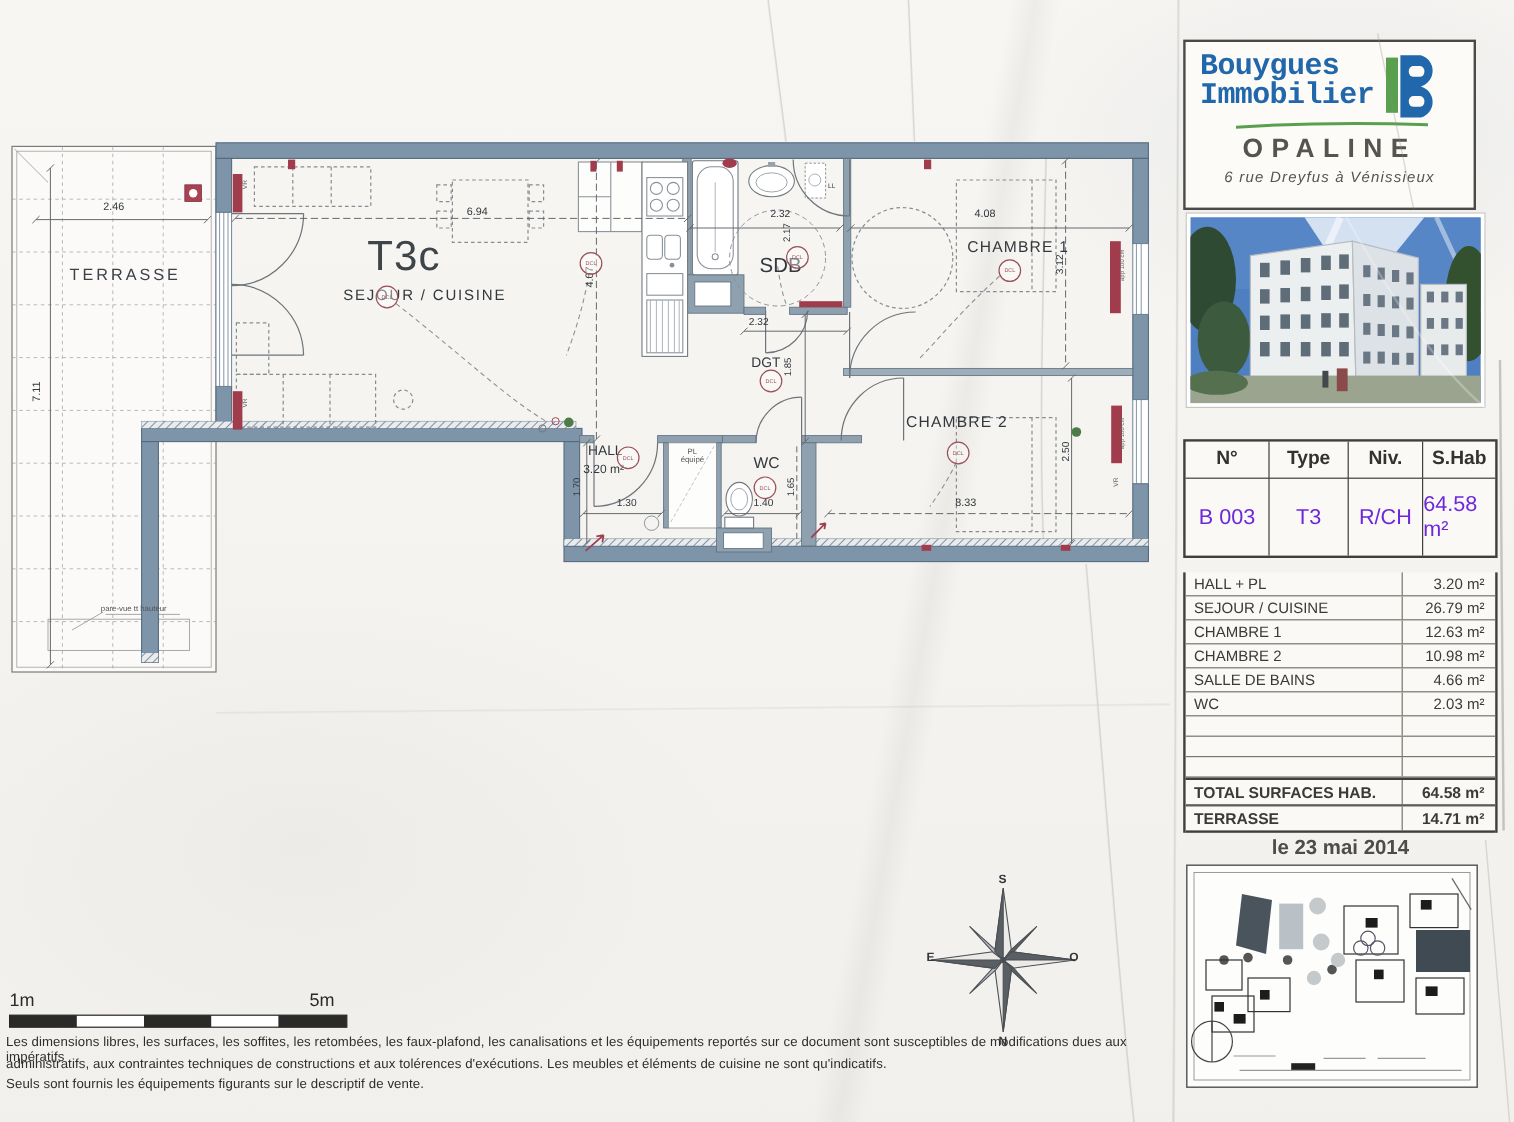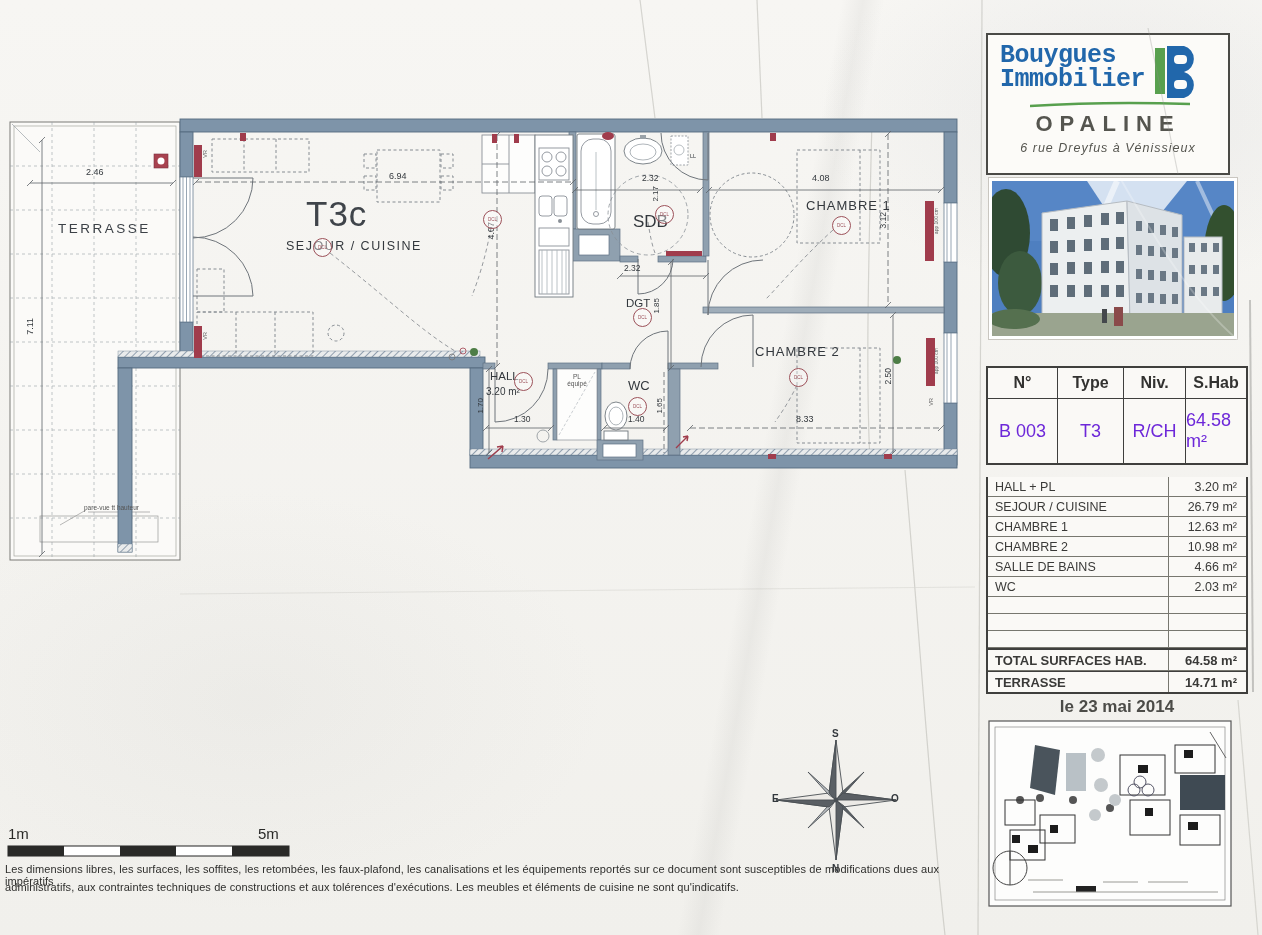--- a/index.html
+++ b/index.html
@@ -610,20 +610,21 @@
       <line x1="40" y1="160" x2="75" y2="160"></line>
           <line x1="115" y1="162" x2="150" y2="162"></line>
           <line x1="160" y1="162" x2="200" y2="162"></line>
       <line x1="45" y1="172" x2="230" y2="172"></line>
     </g>
   </svg>
 </div>
 
 <div class="footer-line" style="top:863px;">Les dimensions libres, les surfaces, les soffites, les retombées, les faux-plafond, les canalisations et les équipements reportés sur ce document sont susceptibles de modifications  dues aux impératifs</div>
 <div class="footer-line" style="top:881px;">administratifs, aux contraintes techniques de constructions et aux tolérences d'exécutions. Les meubles et éléments de cuisine ne sont qu'indicatifs.</div>
+<div class="footer-line" style="top:898px;">Seuls sont fournis les équipements figurants sur le descriptif de vente.</div>
 
 <svg class="overlay" width="1262" height="935" viewBox="0 0 1262 935">
   <path d="M1148,28 L1178,174" stroke="#8f8f8a" stroke-width="1.2" opacity=".3" fill="none"></path>
   <path d="M1120,178 C1150,230 1190,300 1238,340" stroke="#ffffff" stroke-width="2" opacity=".25" fill="none"></path>
   <path d="M1250,300 L1253,692" stroke="#6a6a66" stroke-width="2" opacity=".35" fill="none"></path>
   <path d="M1238,700 L1258,935" stroke="#97978f" stroke-width="1.2" opacity=".3" fill="none"></path>
 </svg>
 
 </div>
 

